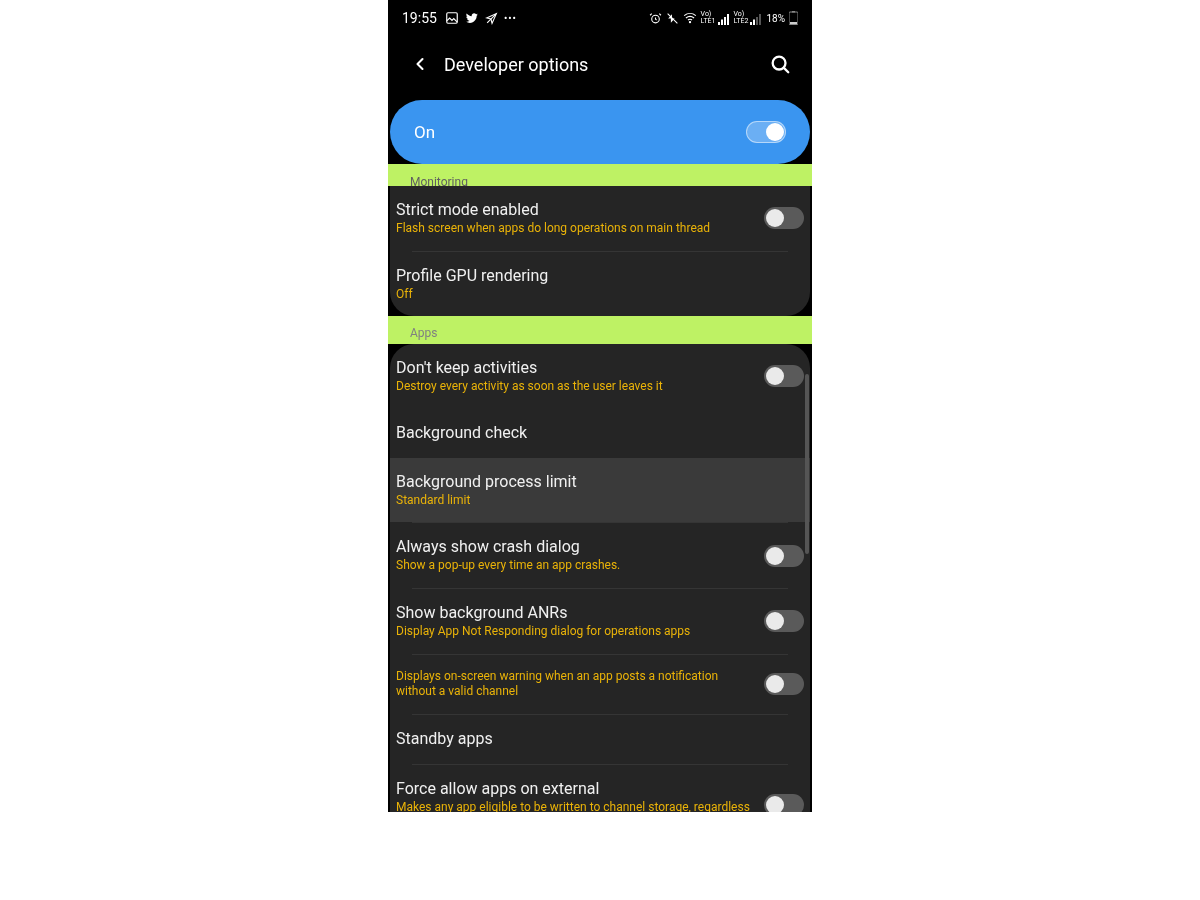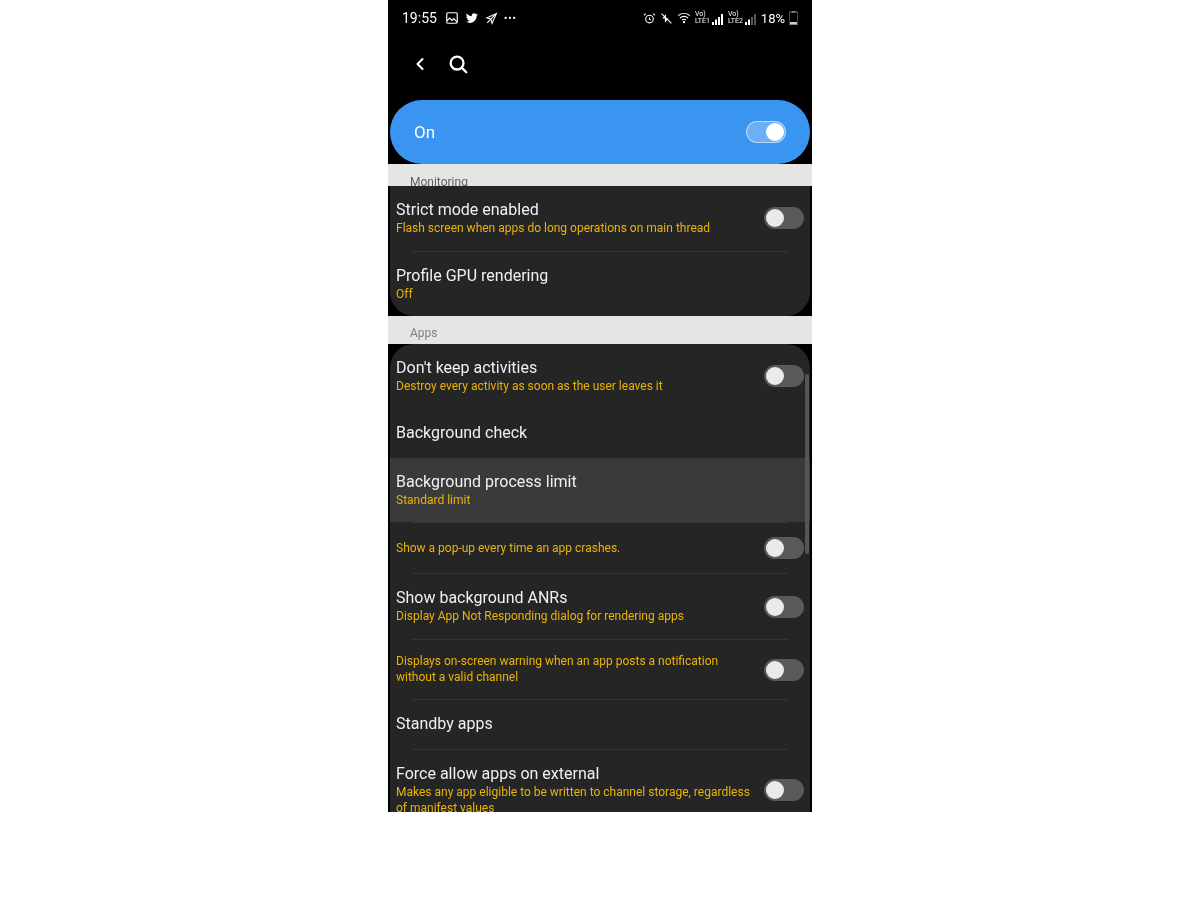--- a/index.html
+++ b/index.html
@@ -76,21 +76,21 @@
   }
   .master-toggle-label {
     color: #fff;
     font-size: 17px;
   }
   
   .section-header {
     color: #808080;
     font-size: 12px;
     padding: 10px 22px 4px;
-    background: #e5e5e5;
+    background: #bef264;
   }
   .section-header.cut {
     padding-top: 18px;
     color: #606060;
     overflow: hidden;
     height: 14px;
     line-height: 0px;
   }
   .card {
     background: #252525;
@@ -223,37 +223,38 @@
       </span>
       <span style="display:flex;align-items:flex-end;gap:1px;">
         <span style="font-size:7px;color:#fff;line-height:1;margin-right:1px;">Vo)<br>LTE2</span>
         <svg width="12" height="11" viewBox="0 0 12 11">
             <rect x="0" y="8" width="2" height="3" fill="#fff"></rect>
             <rect x="3" y="5.5" width="2" height="5.5" fill="#fff"></rect>
             <rect x="6" y="3" width="2" height="8" fill="#555"></rect>
             <rect x="9" y="0" width="2" height="11" fill="#555"></rect>
           </svg>
       </span>
-      <span style="font-size:13px;color:#fff;">18%</span>
+      <span style="font-size:10px;color:#fff;">18%</span>
       <span class="status-icon">
         <svg width="9" height="14" viewBox="0 0 9 14">
             <rect x="0" y="1" width="9" height="13" rx="1" fill="none" stroke="#888" stroke-width="1"></rect>
             <rect x="3" y="0" width="3" height="1.5" fill="#888"></rect>
             <rect x="1" y="11" width="7" height="2.5" fill="#ccc"></rect>
           </svg>
       </span>
     </div>
   </div>
 
   <div class="app-header">
     <div class="back-btn">
       <svg width="20" height="20" viewBox="0 0 24 24" fill="none" stroke="#fff" stroke-width="2.5" stroke-linecap="round" stroke-linejoin="round">
           <polyline points="15 18 9 12 15 6"></polyline>
         </svg>
     </div>
+    <div class="header-title">Developer options</div>
     <div class="search-btn">
       <svg width="22" height="22" viewBox="0 0 24 24" fill="none" stroke="#fff" stroke-width="2.5" stroke-linecap="round">
           <circle cx="11" cy="11" r="7"></circle>
           <line x1="21" y1="21" x2="16.5" y2="16.5"></line>
         </svg>
     </div>
   </div>
 
   <div class="master-toggle">
     <span class="master-toggle-label">On</span>
@@ -300,31 +301,32 @@
     </div>
     <div class="list-item selected">
       <div class="item-text">
         <div class="item-title">Background process limit</div>
         <div class="item-sub">Standard limit</div>
       </div>
     </div>
     <div class="divider"></div>
     <div class="list-item">
       <div class="item-text">
+        <div class="item-title">Always show crash dialog</div>
         <div class="item-sub">Show a pop-up every time an app crashes.</div>
       </div>
       <div class="toggle off">
           <div class="knob"></div>
         </div>
     </div>
     <div class="divider"></div>
     <div class="list-item">
       <div class="item-text">
         <div class="item-title">Show background ANRs</div>
-        <div class="item-sub">Display App Not Responding dialog for rendering apps</div>
+        <div class="item-sub">Display App Not Responding dialog for operations apps</div>
       </div>
       <div class="toggle off">
           <div class="knob"></div>
         </div>
     </div>
     <div class="divider"></div>
     <div class="list-item">
       <div class="item-text">
         <div class="item-sub">Displays on-screen warning when an app posts a notification without a valid channel</div>
       </div>

